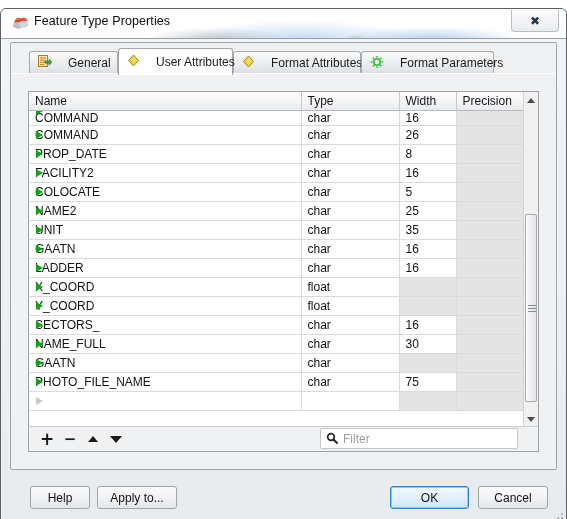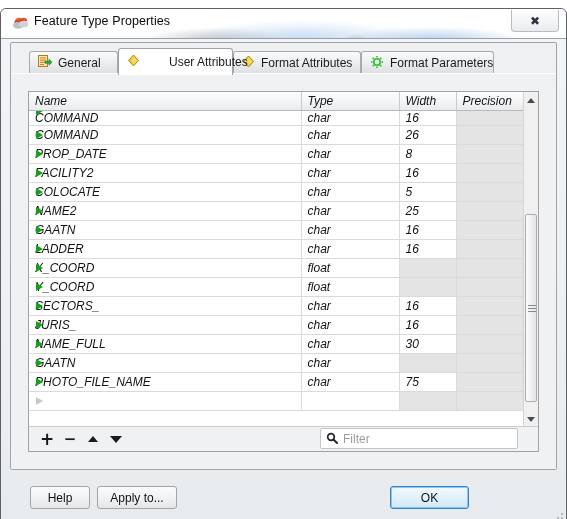--- a/index.html
+++ b/index.html
@@ -113,21 +113,21 @@
     cursor: default;
   }
   .tab.active {
     top: 0;
     height: 27px;
     background: #ffffff;
     border-color: #a0a4a8;
     z-index: 4;
     font-weight: normal;
   }
-  .tab .tlabel { margin-left: 6px; }
+  .tab .tlabel { margin-left: 16px; }
   #tabstrip-underline {
     position: absolute;
     left: 0; top: 30px;
     width: 545px; height: 1px;
     background: #a0a4a8;
   }
 
   
   #tabpage {
     position: absolute;
@@ -155,21 +155,20 @@
     width: 509px; height: 335px;
     overflow: hidden;
     background: #ffffff;
   }
   table.grid {
     border-collapse: collapse;
     table-layout: fixed;
     width: 494px;
     font-size: 12px;
     color: #111214;
-    font-style: italic;
   }
   table.grid th {
     height: 18px;
     font-weight: normal;
     font-size: 12px;
     text-align: left;
     padding: 0 0 0 6px;
     background: linear-gradient(to bottom,#fdfdfd 0%, #f4f5f6 50%, #e9eaec 100%);
     border-right: 1px solid #c8cace;
     border-bottom: 1px solid #b6b9bd;
@@ -381,21 +380,21 @@
             <rect x="2" y="2.4" width="6" height="1.1" fill="#c8891f"></rect>
             <rect x="2" y="4.6" width="6" height="1.1" fill="#c8891f"></rect>
             <rect x="2" y="6.8" width="6" height="1.1" fill="#c8891f"></rect>
             <rect x="2" y="9.0" width="4" height="1.1" fill="#c8891f"></rect>
             <path d="M7 6.2 h4 v-2 l3 3 -3 3 v-2 h-4 z" fill="#2eaa2e" stroke="#1a7d1a" stroke-width=".6"></path>
           </svg>
         </span>
         <span class="tlabel">General</span>
       </div>
 
-      <div class="tab active" style="left:107px;width:115px;gap:23px;">
+      <div class="tab active" style="left:107px;width:115px;">
         <span>
           <svg width="13" height="13" viewBox="0 0 13 13">
             <path d="M6.5 1 L11.5 6.5 L6.5 12 L1.5 6.5 Z" fill="#edcb35" stroke="#a78a10" stroke-width="1"></path>
             <path d="M6.5 2.4 L10.2 6.5 L6.5 10.6 L4.6 6.5 Z" fill="#f6e07a" opacity=".75"></path>
           </svg>
         </span>
         <span class="tlabel">User Attributes</span>
       </div>
 
       <div class="tab" style="left:222px;width:128px;">
@@ -476,20 +475,26 @@
                   <td>5</td>
                   <td class="disabled" style="border-right: none;"></td>
                 </tr>
                 <tr>
                   <td class="c-name"><span class="rowarrow"></span><span>NAME2</span></td>
                   <td>char</td>
                   <td>25</td>
                   <td class="disabled" style="border-right: none;"></td>
                 </tr>
                 <tr>
+                  <td class="c-name"><span class="rowarrow"></span><span>UNIT</span></td>
+                  <td>char</td>
+                  <td>35</td>
+                  <td class="disabled" style="border-right: none;"></td>
+                </tr>
+                <tr>
                   <td class="c-name"><span class="rowarrow"></span><span>GAATN</span></td>
                   <td>char</td>
                   <td>16</td>
                   <td class="disabled" style="border-right: none;"></td>
                 </tr>
                 <tr>
                   <td class="c-name"><span class="rowarrow"></span><span>LADDER</span></td>
                   <td>char</td>
                   <td>16</td>
                   <td class="disabled" style="border-right: none;"></td>
@@ -501,26 +506,20 @@
                   <td class="disabled" style="border-right: none;"></td>
                 </tr>
                 <tr>
                   <td class="c-name"><span class="rowarrow"></span><span>Y_COORD</span></td>
                   <td>float</td>
                   <td class="disabled"></td>
                   <td class="disabled" style="border-right: none;"></td>
                 </tr>
                 <tr>
                   <td class="c-name"><span class="rowarrow"></span><span>SECTORS_</span></td>
-                  <td>char</td>
-                  <td>16</td>
-                  <td class="disabled" style="border-right: none;"></td>
-                </tr>
-                <tr>
-                  <td class="c-name"><span class="rowarrow"></span><span>JURIS_</span></td>
                   <td>char</td>
                   <td>16</td>
                   <td class="disabled" style="border-right: none;"></td>
                 </tr>
                 <tr>
                   <td class="c-name"><span class="rowarrow"></span><span>NAME_FULL</span></td>
                   <td>char</td>
                   <td>30</td>
                   <td class="disabled" style="border-right: none;"></td>
                 </tr>
@@ -587,20 +586,21 @@
           </div>
         </div>
 
       </div>
     </div>
   </div>
 
   <div class="dlgbtn" id="btn-help">Help</div>
   <div class="dlgbtn" id="btn-ok">OK</div>
   <div class="dlgbtn" id="btn-apply">Apply to...</div>
+  <div class="dlgbtn" id="btn-cancel">Cancel</div>
 
   <div id="resize-grip">
     <i style="right:0;bottom:0"></i>
       <i style="right:4px;bottom:0"></i>
       <i style="right:8px;bottom:0"></i>
     <i style="right:0;bottom:4px"></i>
       <i style="right:4px;bottom:4px"></i>
     <i style="right:0;bottom:8px"></i>
   </div>
 

